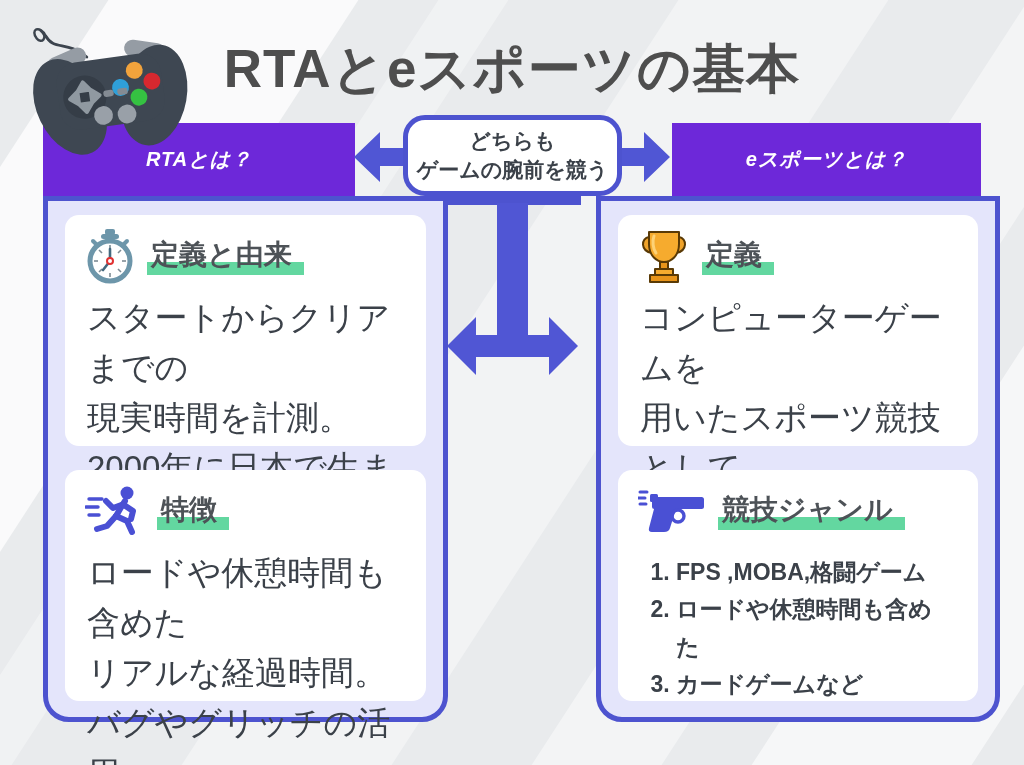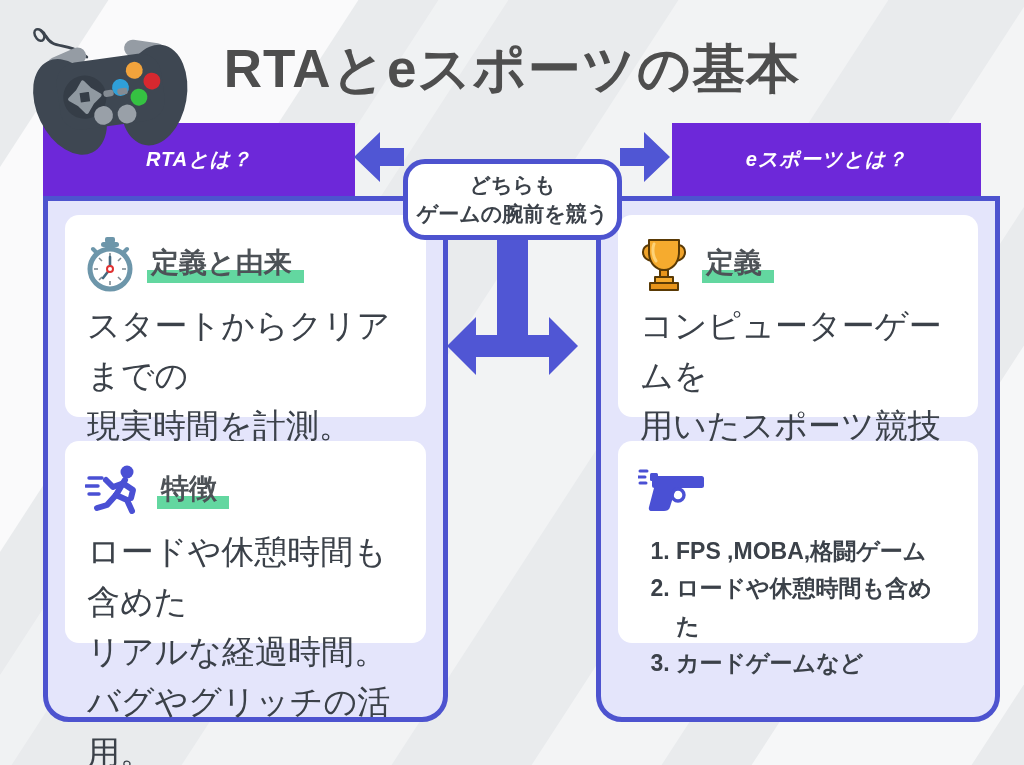--- a/index.html
+++ b/index.html
@@ -35,21 +35,21 @@
   .panel{
     position:absolute;top:196px;height:526px;box-sizing:border-box;
     background:#e4e5fb;border:5px solid #4d53cf;border-radius:0 0 26px 26px;
     padding:14px 17px;display:flex;flex-direction:column;gap:24px;z-index:2;
   }
   .panel-left{left:43px;width:405px;}
   .panel-right{left:596px;width:404px;}
 
   .card{
     background:#fff;border-radius:14px;box-sizing:border-box;
-    height:202px;padding:20px 16px 10px 20px;
+    height:231px;padding:12px 16px 10px 20px;
   }
   .crow{display:flex;align-items:center;gap:12px;min-height:58px;}
   .icon{flex:0 0 auto;display:block;}
   .h{
     font-size:28px;font-weight:700;color:#4d5257;line-height:1.15;
     background:linear-gradient(to top,#63d7a0 13px,rgba(0,0,0,0) 13px);
     padding:2px 12px 3px 4px;
   }
   .cbody{
     margin:8px 0 0 2px;font-size:33px;font-weight:400;color:#3b4149;
@@ -60,21 +60,21 @@
     color:#3b4149;line-height:1.62;
   }
 
   .bridge{position:absolute;left:444px;top:195px;width:137px;height:10px;background:#4d53cf;z-index:1;}
   .connector{position:absolute;left:443px;top:203px;width:139px;height:180px;z-index:1;}
 
   .cbox{
     position:absolute;left:403px;top:115px;width:219px;height:81px;box-sizing:border-box;
     background:#fff;border:5px solid #4d53cf;border-radius:22px;z-index:5;
     display:flex;align-items:center;justify-content:center;text-align:center;
-    font-size:21px;font-weight:700;color:#3b4149;line-height:1.35;white-space:pre-line;margin-top:44px;
+    font-size:21px;font-weight:700;color:#3b4149;line-height:1.35;white-space:pre-line;
   }
   .harrow{position:absolute;top:129px;width:52px;height:56px;z-index:4;}
   .harrow-l{left:352px;}
   .harrow-r{left:620px;}
 </style>
 </head>
 <body>
 
 <div id="canvas">
 
@@ -211,20 +211,21 @@
             <line x1="0" y1="10" x2="7" y2="10"></line>
             <line x1="2" y1="16" x2="8" y2="16"></line>
           </g>
           <g fill="#4a50d4">
             <rect x="12" y="6" width="8" height="8" rx="1.5"></rect>
             <rect x="14" y="9" width="52" height="12" rx="2.5"></rect>
             <path d="M16,21 L38,21 L32,40 Q31,44 26,44 L14,44 Q10,44 11,40 Z"></path>
           </g>
           <circle cx="40" cy="28" r="6" fill="none" stroke="#4a50d4" stroke-width="3.4"></circle>
         </svg>
+        <span class="h">競技ジャンル</span>
       </div>
       <ol class="glist">
         <li>FPS ,MOBA,格闘ゲーム</li>
         <li>ロードや休憩時間も含めた</li>
         <li>カードゲームなど</li>
       </ol>
     </div>
   </div>
 
 </div>

